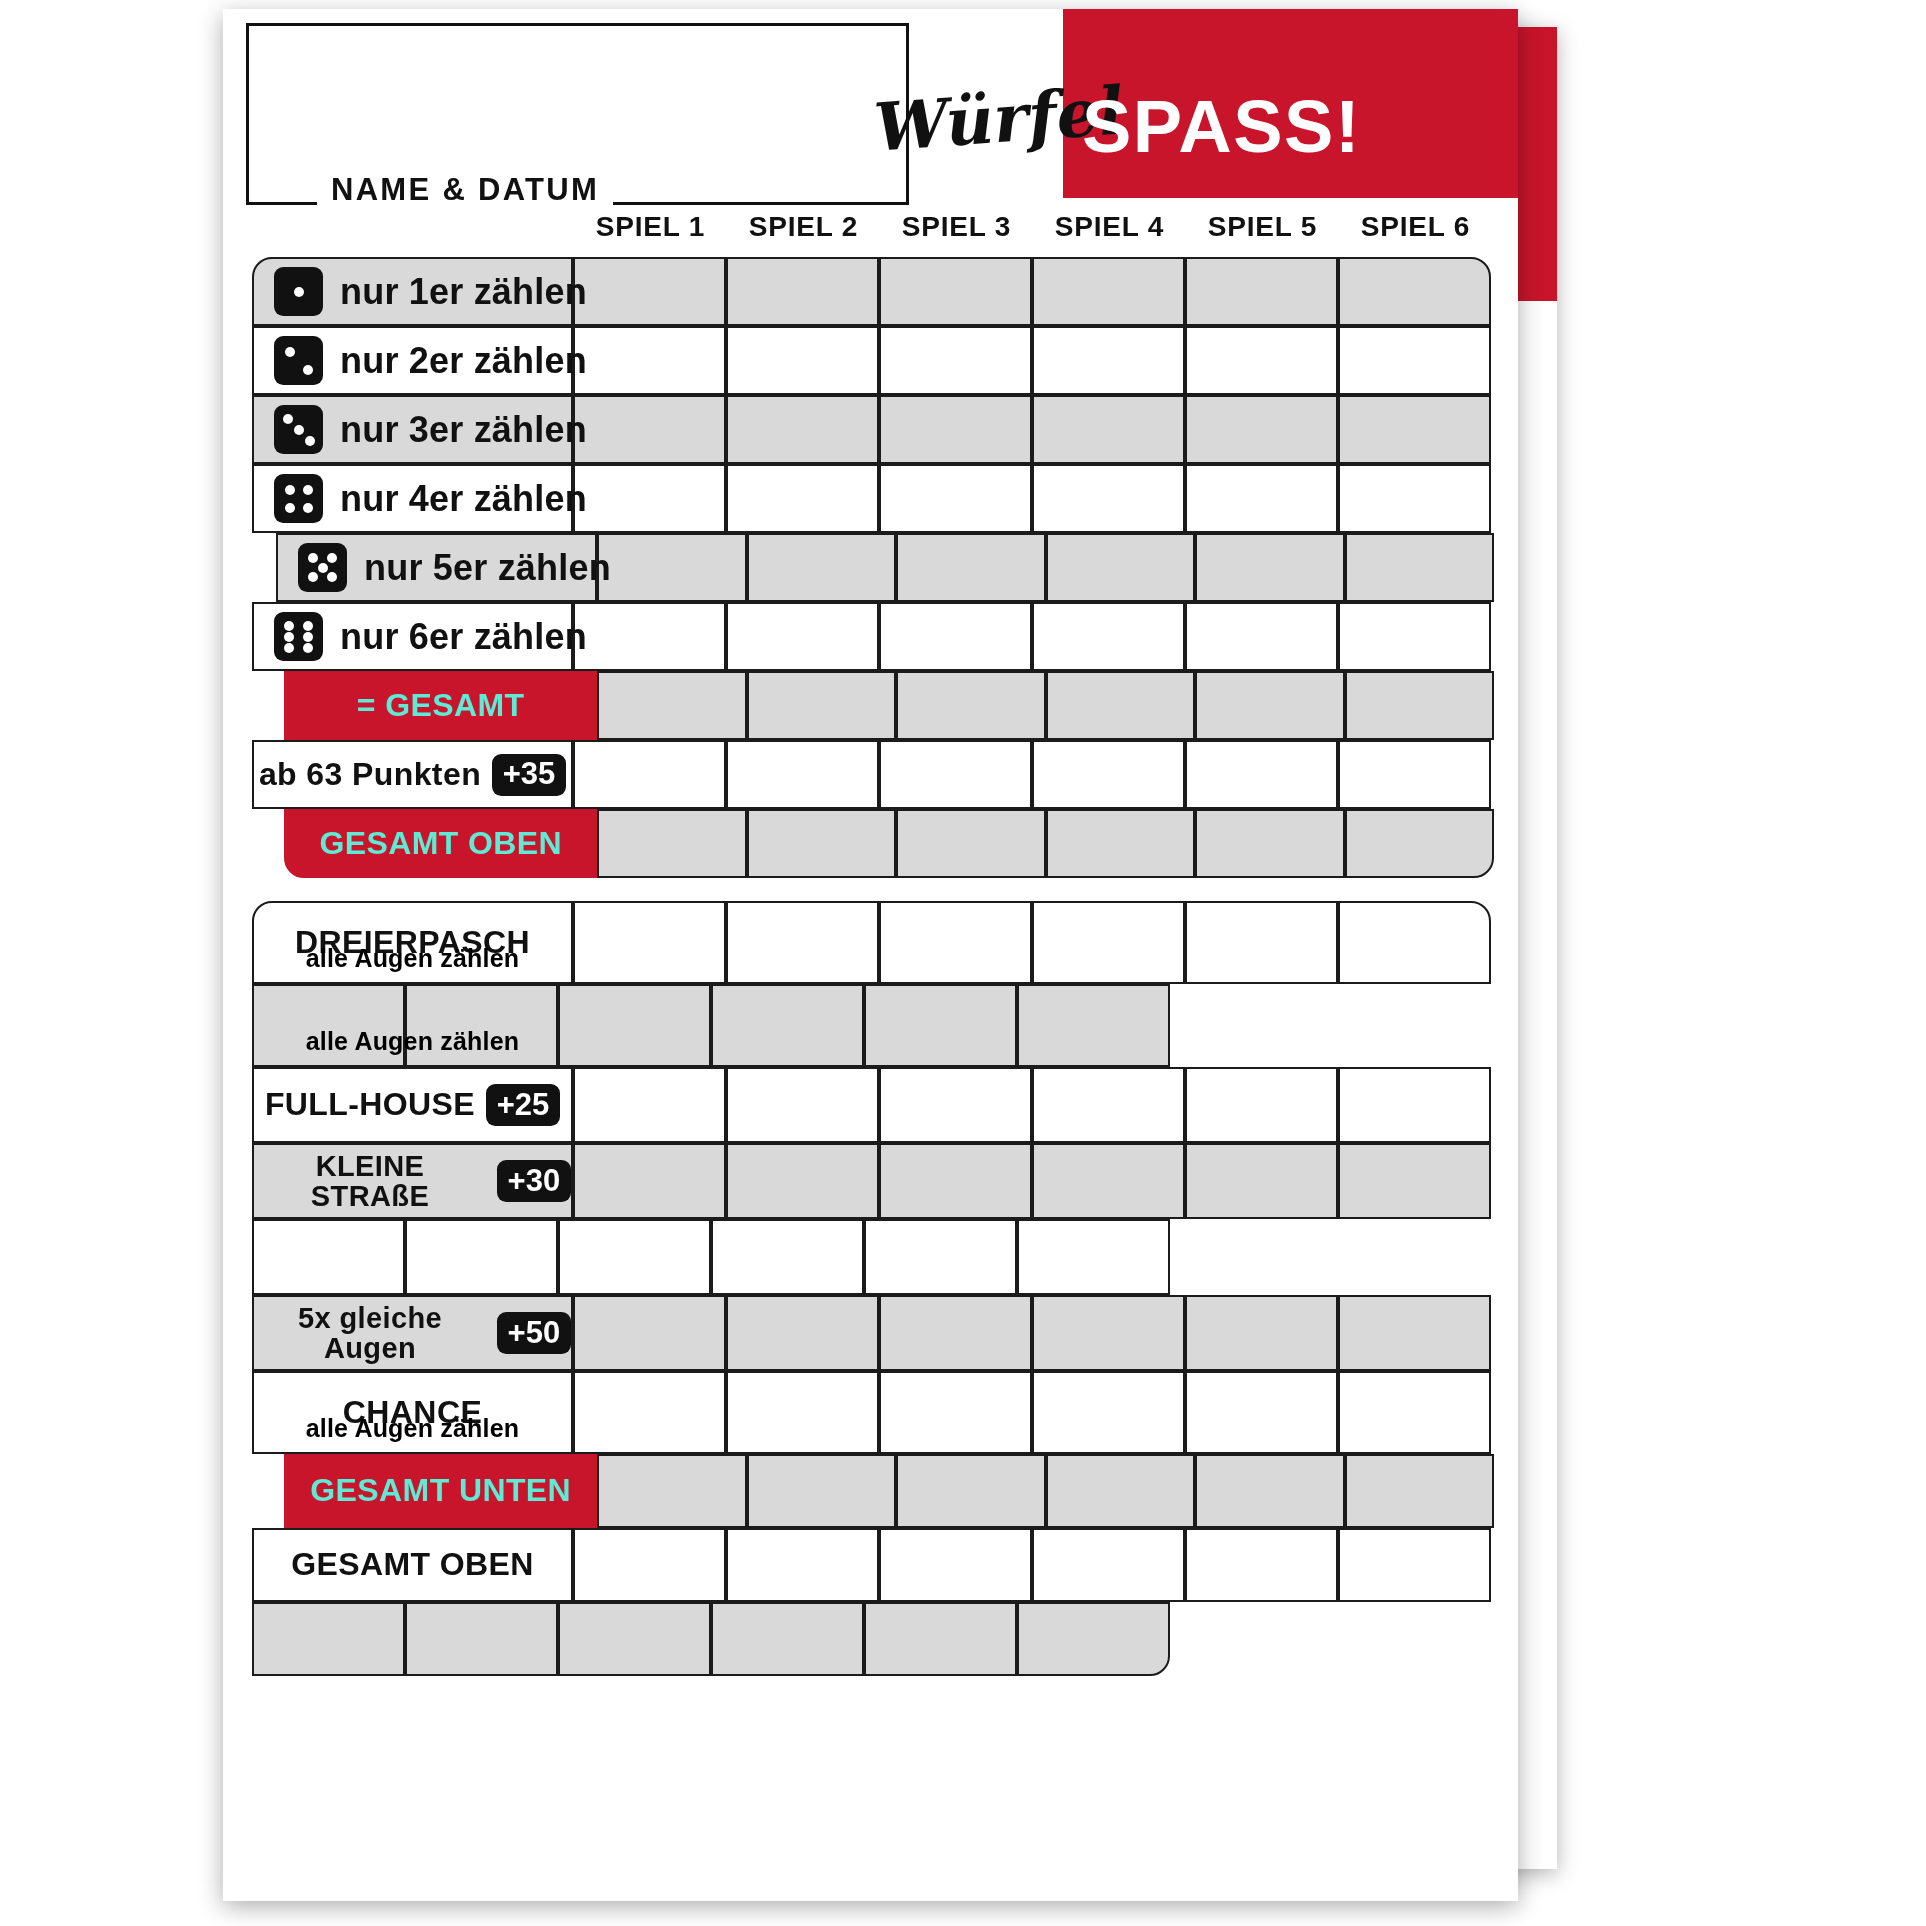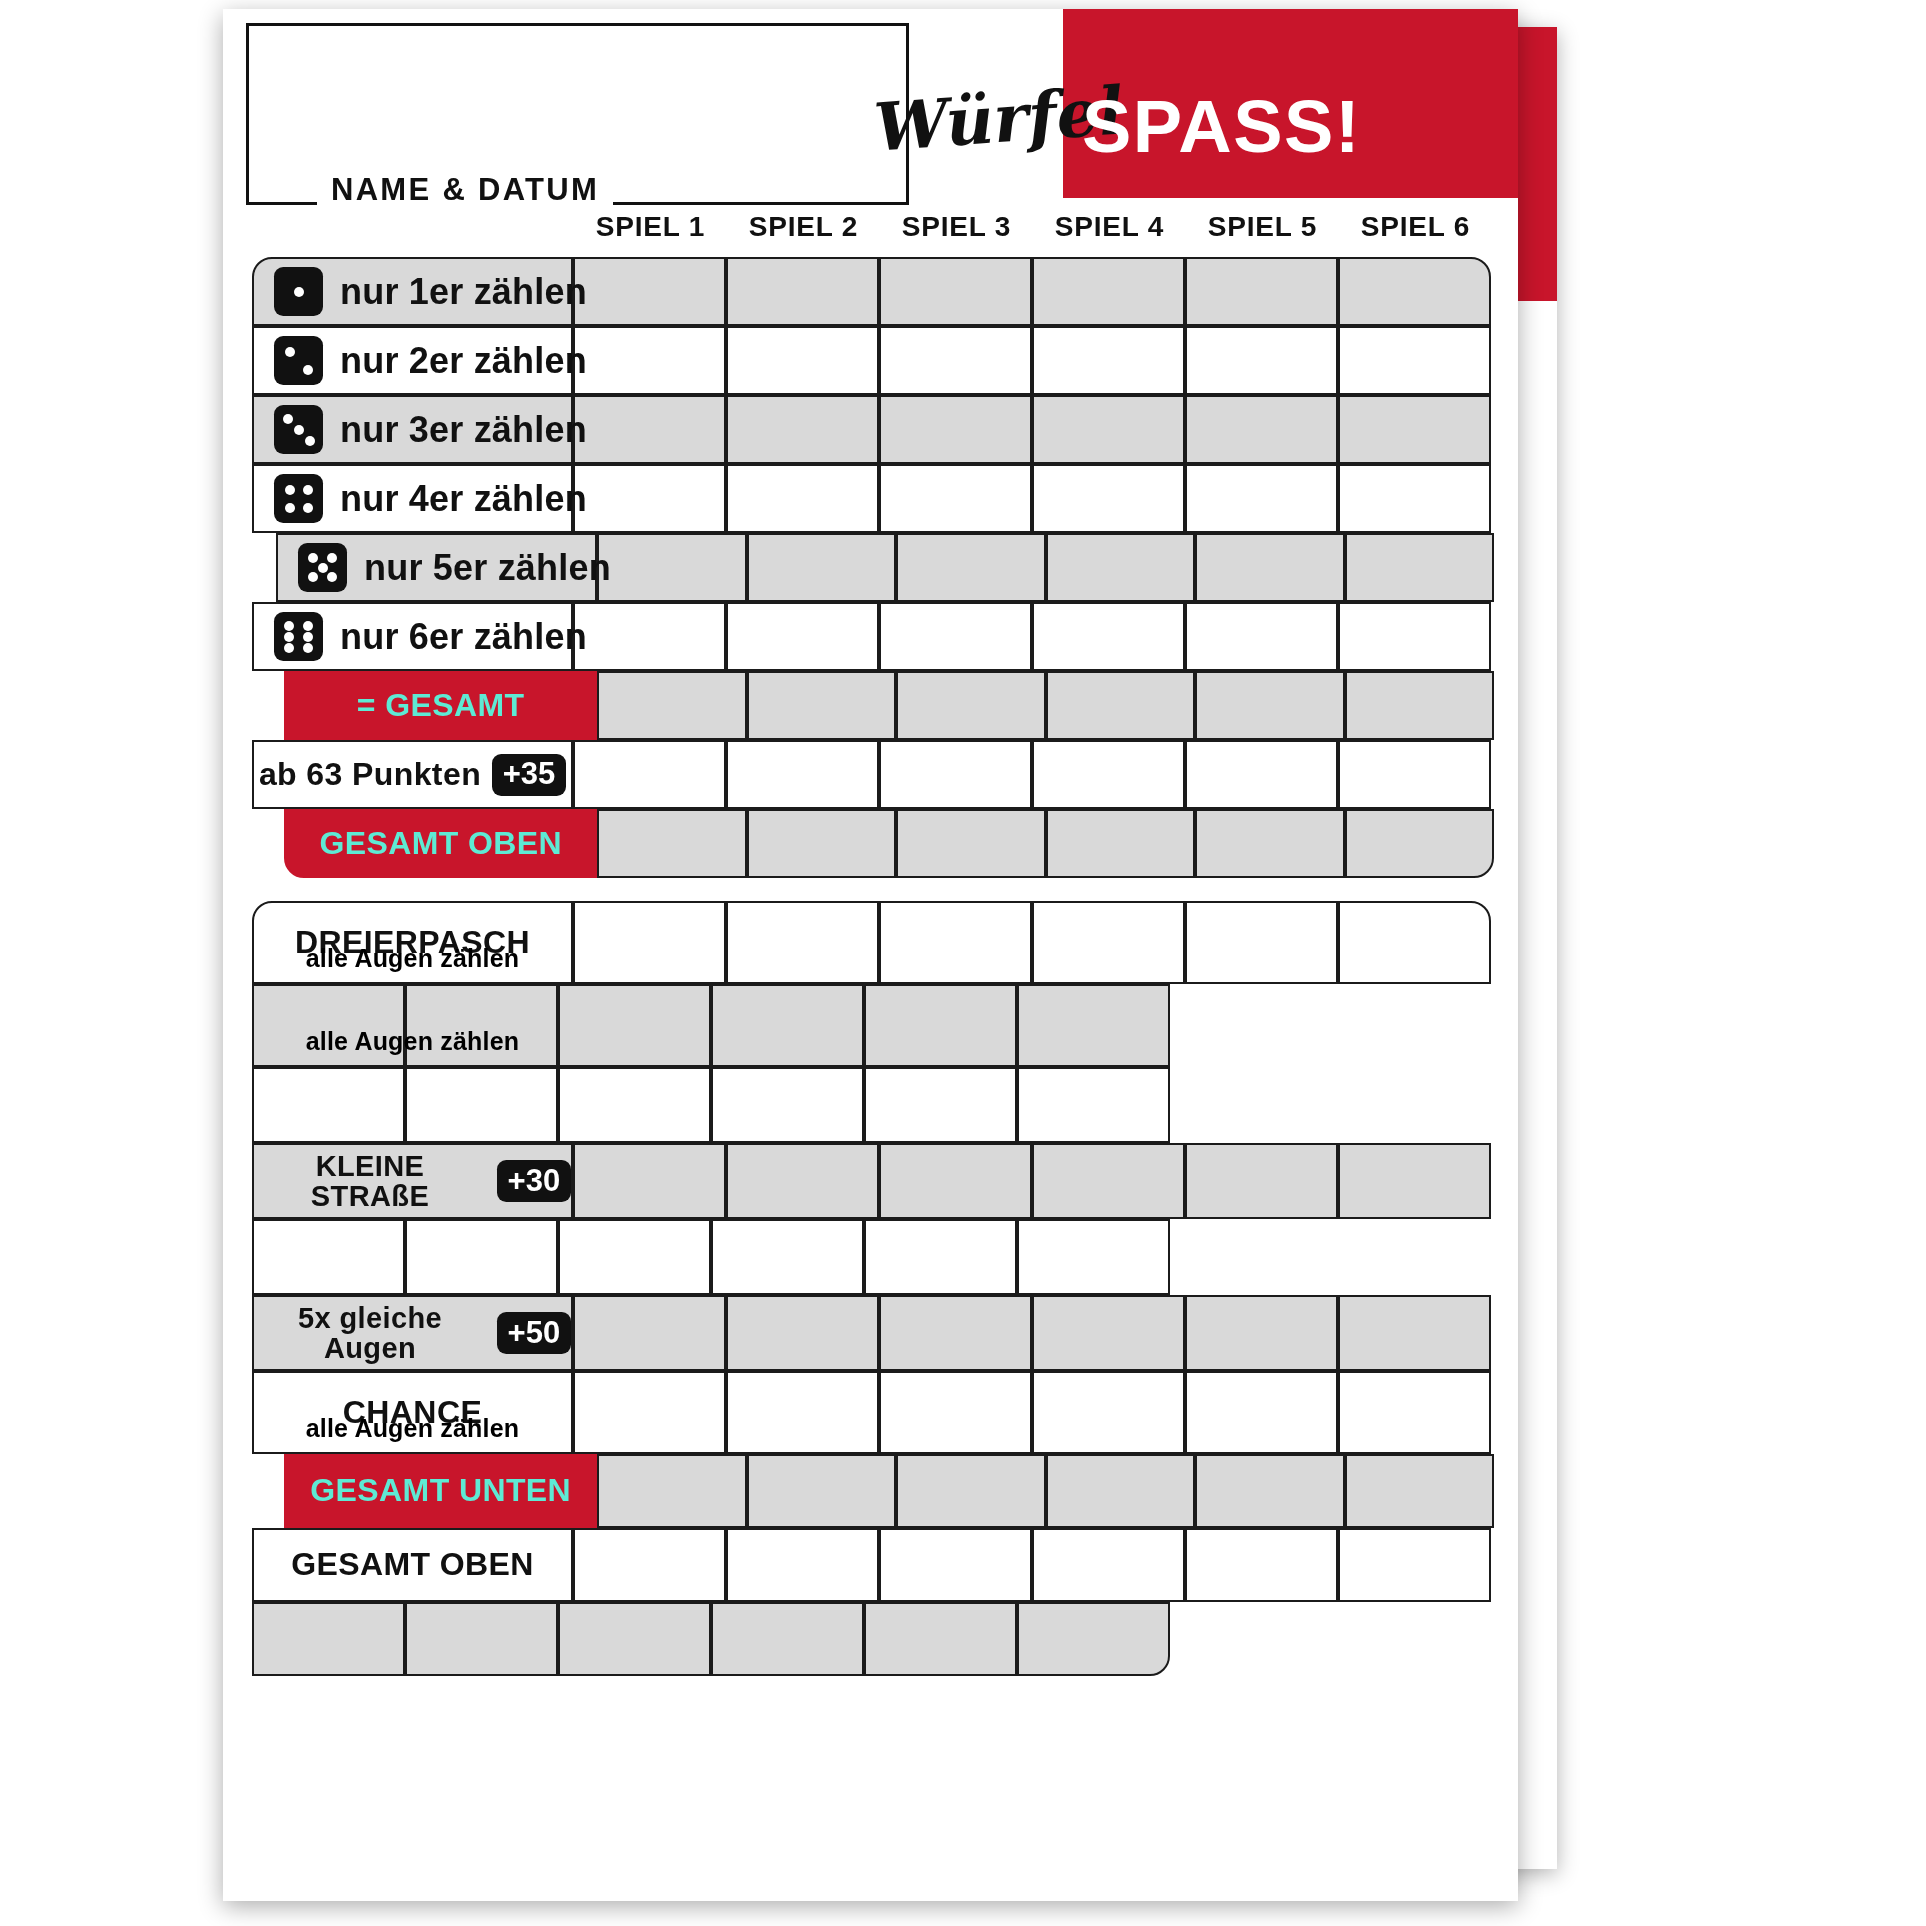--- a/index.html
+++ b/index.html
@@ -596,20 +596,26 @@
         <div class="play-cell shade"></div>
         <div class="play-cell shade"></div>
       </div>
       <div style="position:relative;">
         <div style="position:absolute;left:0;top:-40px;width:321px;text-align:center;">
           <span class="label-sub">alle Augen zählen</span>
         </div>
       </div>
 
       <div class="trow" style="height:76px;">
+        <div class="label-cell">
+          <div class="label-inline">
+            <span class="label-text">FULL-HOUSE</span>
+            <span class="badge">+25</span>
+          </div>
+        </div>
         <div class="play-cell"></div>
         <div class="play-cell"></div>
         <div class="play-cell"></div>
         <div class="play-cell"></div>
         <div class="play-cell"></div>
         <div class="play-cell"></div>
       </div>
 
       <div class="trow" style="height:76px;">
         <div class="label-cell shade">

